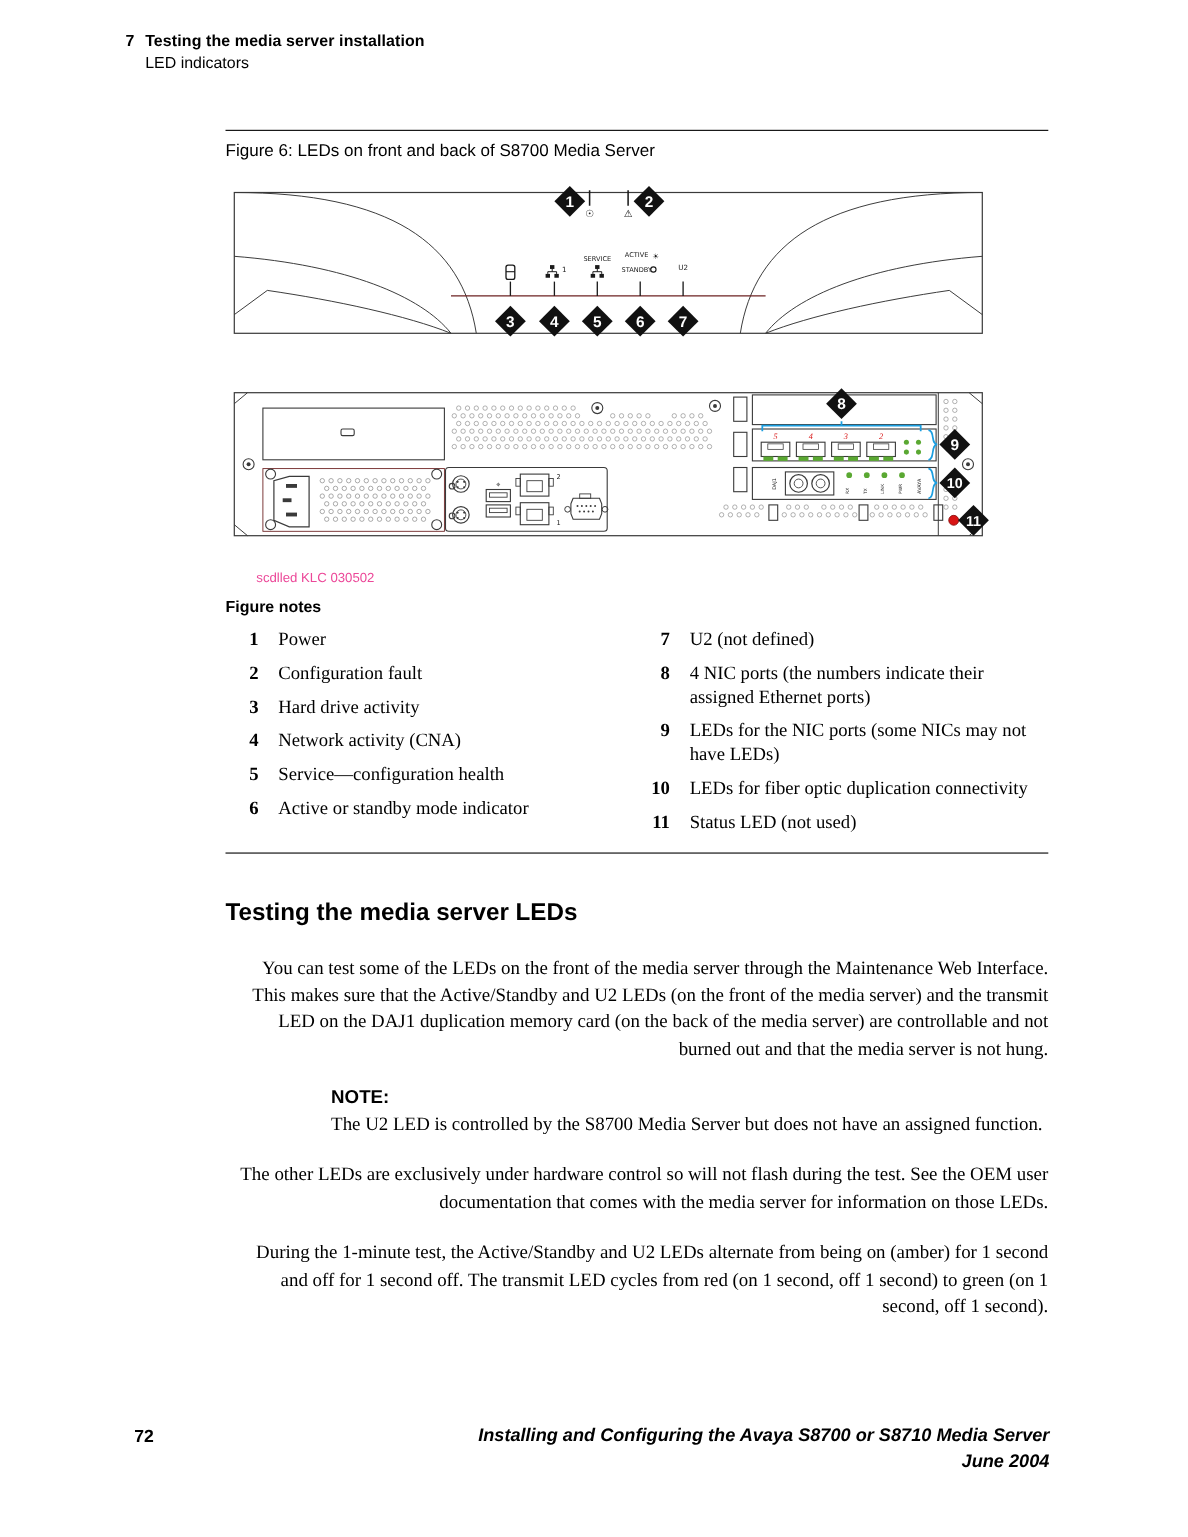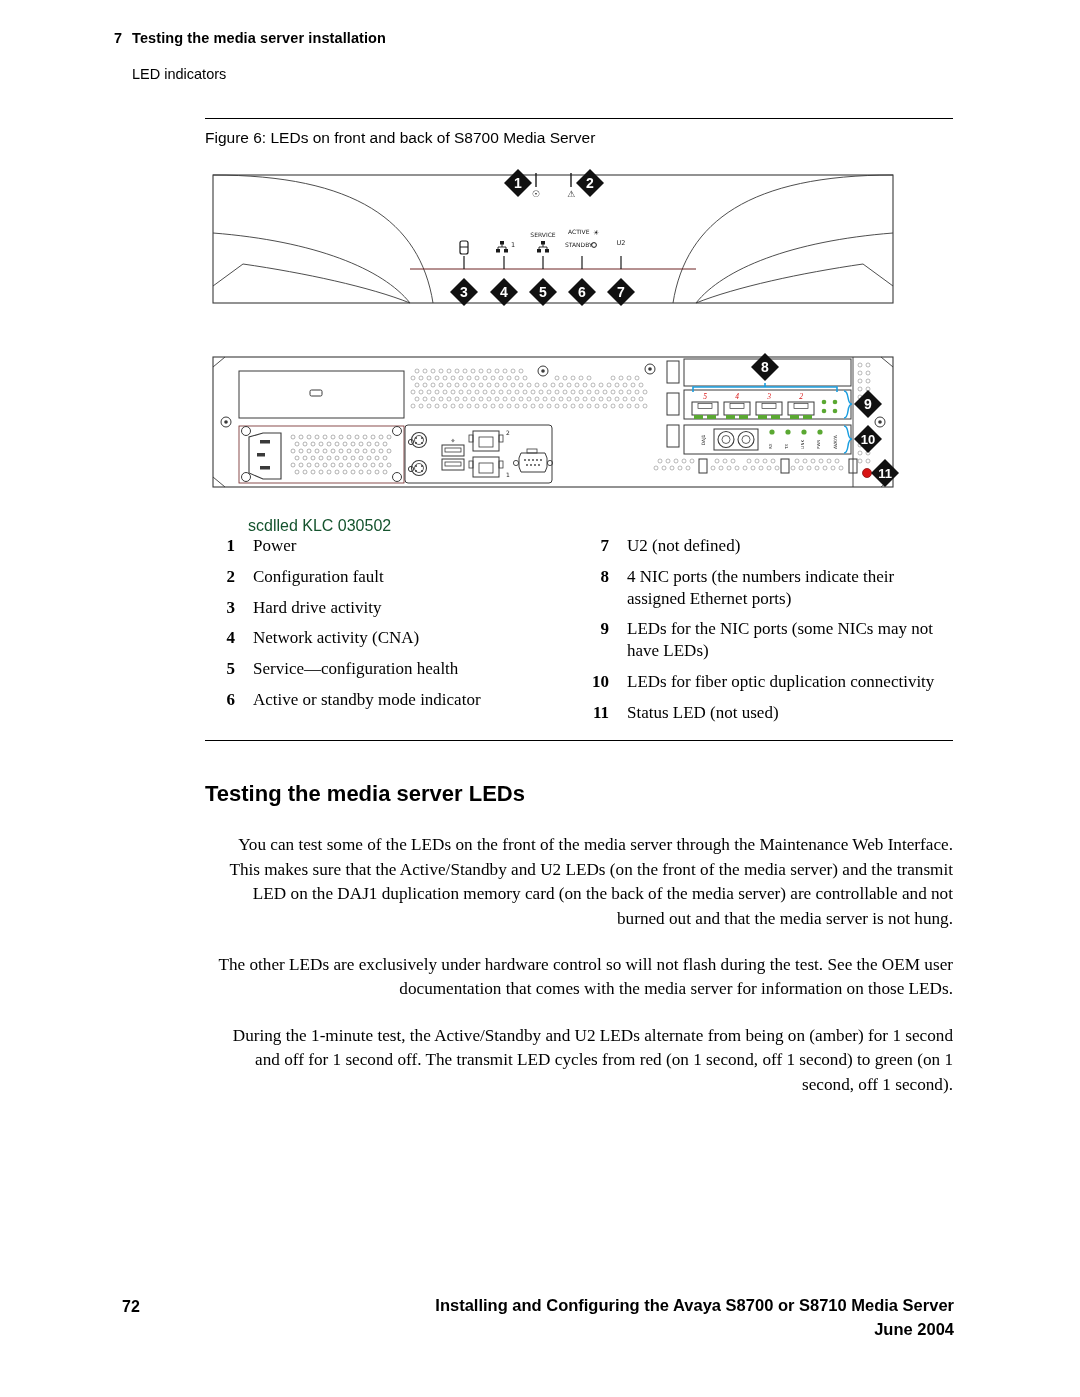--- a/index.html
+++ b/index.html
@@ -31,21 +31,21 @@
     white-space: nowrap;
   }
   .run-head-num {
     display: inline-block;
     width: 18px;
   }
   .run-head-line2 {
     font-family: "Liberation Sans", sans-serif;
     font-size: 14.5px;
     margin-left: 18px;
-    margin-top: 20px;
+    margin-top: 4px;
   }
 
   
   .content {
     position: absolute;
     left: 205px;
     top: 0;
     width: 748px;
   }
 
@@ -64,24 +64,24 @@
     margin-bottom: 6px;
   }
 
   
   .figure-art {
     margin-top: 14px;
     width: 748px;
   }
   .art-credit {
     font-family: "Liberation Sans", sans-serif;
-    font-size: 16px;
+    font-size: 12px;
     margin-top: 2px;
-    margin-left: 43px;
-    color: #14532d;
+    margin-left: 28px;
+    color: #ec4899;
   }
 
   
   .fig-notes-title {
     font-family: "Liberation Sans", sans-serif;
     font-weight: bold;
     font-size: 14.5px;
     margin-top: 12px;
     margin-bottom: 10px;
   }
@@ -156,20 +156,21 @@
   }
   .footer-right {
     position: absolute;
     right: 126px;
     top: 4px;
     text-align: right;
     font-family: "Liberation Sans", sans-serif;
     font-weight: bold;
     font-size: 16.5px;
     line-height: 1.45;
+    font-style: italic;
   }
 </style>
 </head>
 <body>
 
 <div class="run-head">
   <div class="run-head-line1">
     <span class="run-head-num">7</span><span>Testing the media server installation</span>
   </div>
   <div class="run-head-line2">LED indicators</div>
@@ -821,20 +822,21 @@
         <g>
           <use href="#diamondShape" x="680" y="312"></use>
           <text x="680" y="317" font-family="Liberation Sans, sans-serif" font-size="13" font-weight="bold" text-anchor="middle" fill="#ffffff">11</text>
         </g>
       </g>
     </svg>
 
     <div class="art-credit">scdlled KLC 030502</div>
   </div>
 
+  <div class="fig-notes-title">Figure notes</div>
 
   <div class="notes-grid">
     <div class="notes-col">
       <div class="note-row">
         <div class="note-num">1</div>
         <div class="note-text">Power</div>
       </div>
       <div class="note-row">
         <div class="note-num">2</div>
         <div class="note-text">Configuration fault</div>
@@ -880,20 +882,24 @@
       </div>
     </div>
   </div>
 
   <div class="rule" style="margin-top:8px"></div>
 
   <h2 class="section-title">Testing the media server LEDs</h2>
 
   <p class="body">You can test some of the LEDs on the front of the media server through the Maintenance Web Interface. This makes sure that the Active/Standby and U2 LEDs (on the front of the media server) and the transmit LED on the DAJ1 duplication memory card (on the back of the media server) are controllable and not burned out and that the media server is not hung.</p>
 
+  <div class="note-block">
+    <div class="note-label">NOTE:</div>
+    <div class="note-body">The U2 LED is controlled by the S8700 Media Server but does not have an assigned function.</div>
+  </div>
 
   <p class="body">The other LEDs are exclusively under hardware control so will not flash during the test. See the OEM user documentation that comes with the media server for information on those LEDs.</p>
 
   <p class="body">During the 1-minute test, the Active/Standby and U2 LEDs alternate from being on (amber) for 1 second and off for 1 second off. The transmit LED cycles from red (on 1 second, off 1 second) to green (on 1 second, off 1 second).</p>
 </div>
 
 <div class="footer">
   <div class="footer-pageno">72</div>
   <div class="footer-right">
     <div>Installing and Configuring the Avaya S8700 or S8710 Media Server</div>

